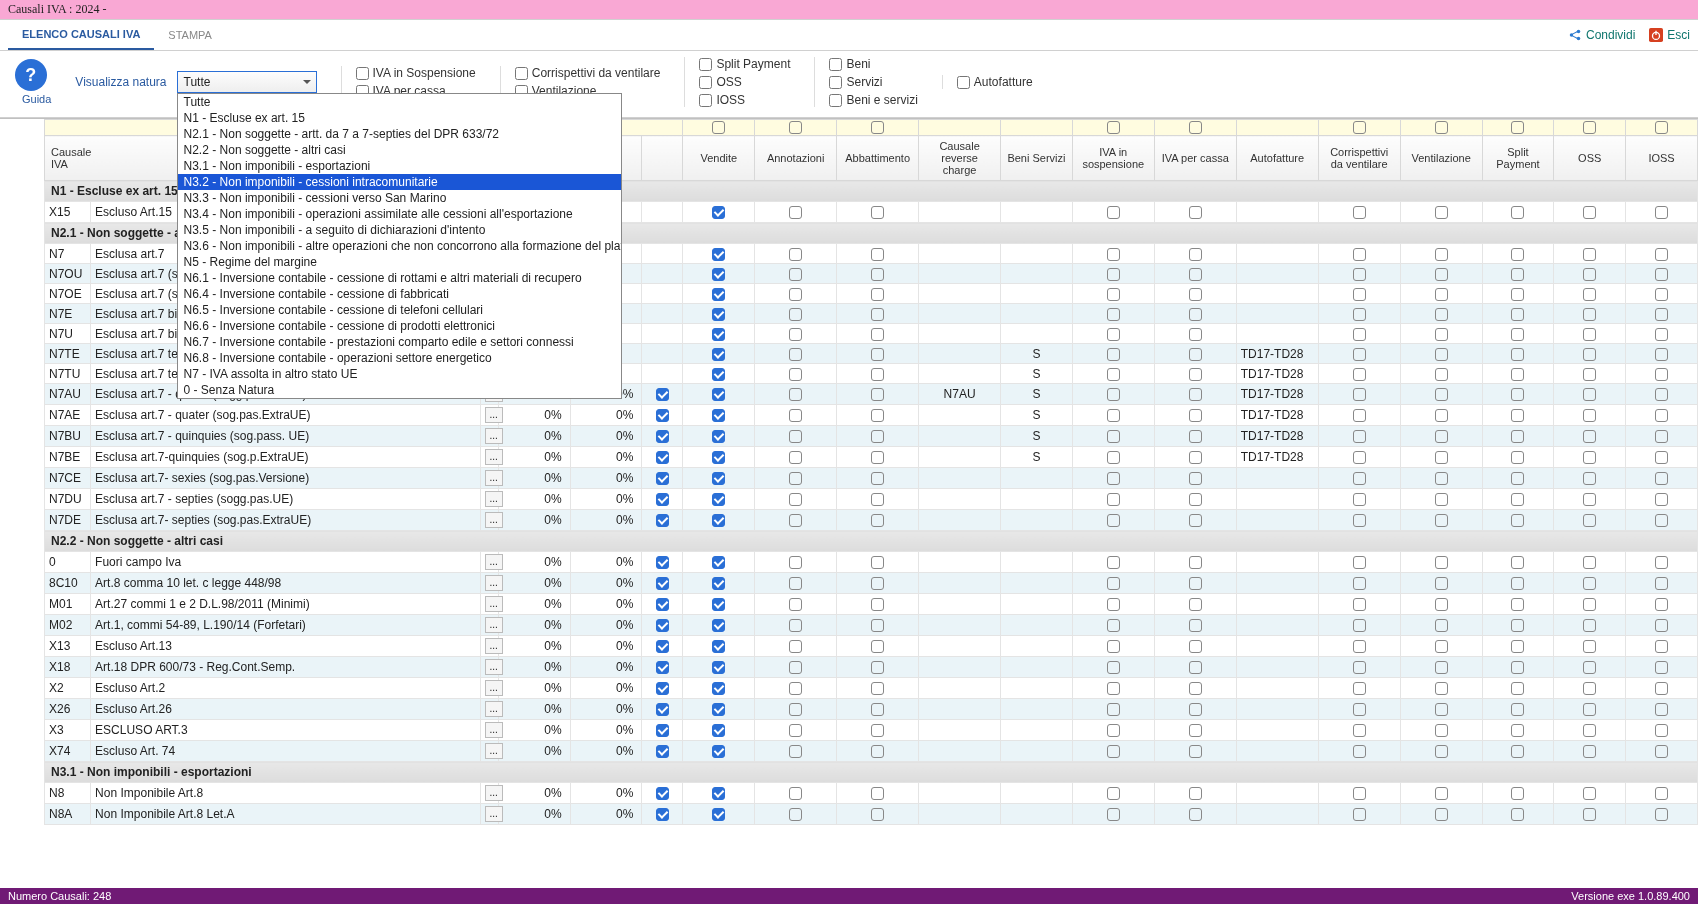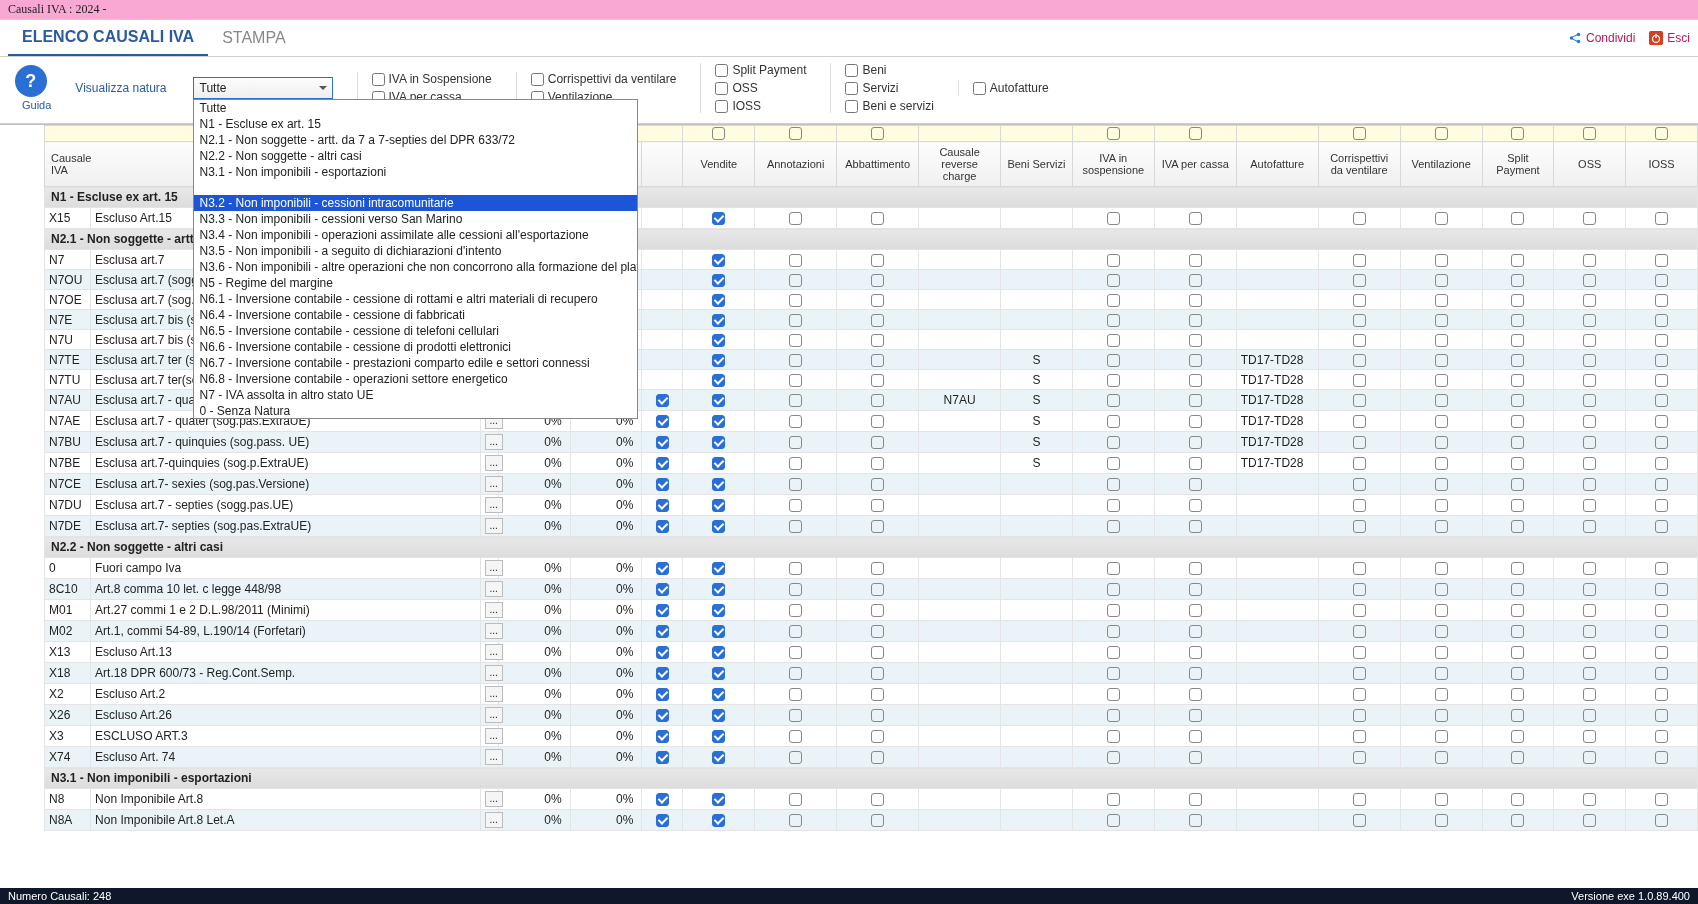--- a/index.html
+++ b/index.html
@@ -1,56 +1,56 @@
 <!DOCTYPE html>
 <html><head>
 <meta charset="utf-8">
 <style>
   * { box-sizing: border-box; }
   body { margin:0; font-family: "Segoe UI", Arial, sans-serif; font-size:12px; color:#222; background:#fff; user-select:none; }
   .title-bar { padding:2px 8px; font-size:12px; background:#f9a8d4;font-family:Liberation Serif, serif; }
   .tab-strip { display:flex; align-items:center; border-bottom:1px solid #d0d0d0; border-top:1px solid #d0d0d0; background:#fff; padding:0 8px; }
-  .tab { padding:8px 14px; font-size:16px; color:#888; cursor:pointer; }
+  .tab { padding:8px 14px; font-size:11px; color:#888; cursor:pointer; }
   .tab.active { color:#2a5aa0; font-weight:600; border-bottom:2px solid #2a5aa0; }
   .tab-spacer { flex:1; }
-  .tab-action { color:#be185d; margin-left:14px; cursor:pointer; display:flex; align-items:center; gap:4px; }
+  .tab-action { color:#0f766e; margin-left:14px; cursor:pointer; display:flex; align-items:center; gap:4px; }
   .tab-action .ico { width:14px; height:14px; display:inline-block; }
 
   .toolbar { display:flex; align-items:center; padding:6px 10px 10px; border-bottom:1px solid #d0d0d0; gap:24px; }
   .guide { display:flex; flex-direction:column; align-items:center; gap:2px; color:#2a5aa0; cursor:pointer; }
   .guide .circle { width:32px; height:32px; border-radius:50%; background:#2a6fd6; color:#fff; font-weight:700; font-size:18px; display:flex; align-items:center; justify-content:center; }
   .guide .lbl { font-size:11px;margin-left:12px; }
 
   .filter-label { color:#2a5aa0; font-size:12px; }
   .combo { position:relative; width:140px; }
   .combo-box { border:1px solid #2a6fd6; background:linear-gradient(#fdfdfd,#eee); padding:3px 22px 3px 6px; cursor:pointer; }
   .combo-box::after { content:""; position:absolute; right:6px; top:50%; margin-top:-2px; border:4px solid transparent; border-top-color:#555; }
   .dropdown { position:absolute; top:22px; left:0; width:445px; background:#fff; border:1px solid #888; z-index:100; max-height:320px; overflow:hidden; }
   .dropdown div { padding:1px 6px; white-space:nowrap; cursor:pointer; font-size:12px; }
-  .dropdown div.sel { background:#1a56d6; color:#fff;margin-top:15px; }
+  .dropdown div.sel { background:#1a56d6; color:#fff; }
 
   .check-group { display:flex; flex-direction:column; gap:4px; border-left:1px solid #ddd; padding-left:14px; }
   .check-item { display:flex; align-items:center; gap:4px; font-size:12px; color:#333; cursor:pointer; }
   .check-item input { margin:0; }
 
   .grid-wrap { overflow:auto; height:calc(100vh - 150px); border-top:1px solid #c0c0c0;padding-left:44px; }
   table { border-collapse:collapse; width:100%; table-layout:fixed; }
   thead th { background:linear-gradient(#fdfdfd,#f0f0f0); border:1px solid #d8d8d8; font-weight:400; padding:4px; font-size:11px; text-align:center; vertical-align:middle; color:#333; position:sticky; top:0; z-index:10; }
   thead tr:first-child th { background:#fffce0; height:16px; padding:0; }
   tbody td { border:1px solid #e4e4e4; padding:2px 4px; font-size:12px; height:20px; text-align:center; background:#fff; }
   tbody td.l { text-align:left; }
   tbody td.r { text-align:right; padding-right:8px; }
   tbody tr.alt td { background:#eaf4f8; }
   tbody tr.grp td { background:linear-gradient(#e8e8e8,#dcdcdc); font-weight:600; text-align:left; padding:3px 6px; }
   .btn3dot { display:inline-block; border:1px solid #bbb; background:#f5f5f5; padding:0 4px; font-size:10px; line-height:14px; cursor:pointer; }
   .cb { width:13px; height:13px; display:inline-block; border:1px solid #888; border-radius:3px; vertical-align:middle; cursor:pointer; }
   .cb.on { background:#2a6fd6; border-color:#2a6fd6; position:relative; }
   .cb.on::after { content:""; position:absolute; left:3px; top:0px; width:4px; height:7px; border:solid #fff; border-width:0 2px 2px 0; transform:rotate(45deg); }
 
-  .status-bar { position:fixed; bottom:0; left:0; right:0; background:#0f172a; color:#fff; font-size:11px; padding:2px 8px; display:flex; justify-content:space-between; }
+  .status-bar { position:fixed; bottom:0; left:0; right:0; background:#701a75; color:#fff; font-size:11px; padding:2px 8px; display:flex; justify-content:space-between; }
 
   
   col.c-code { width:45px; }
   col.c-desc { width:380px; }
   col.c-dot  { width:18px; }
   col.c-pct  { width:70px; }
   col.c-pct2 { width:70px; }
   col.c-na   { width:40px; }
   col.c-std  { width:70px; }
   col.c-wide { width:80px; }
@@ -87,21 +87,21 @@
     </span>
     <span>Esci</span>
   </div>
 </div>
 
 <div class="toolbar">
   <div class="guide">
     <div class="circle">?</div>
     <div class="lbl">Guida</div>
   </div>
-  <div style="display:flex;align-items:center;gap:26px;">
+  <div style="display:flex;align-items:center;gap:10px;">
     <span class="filter-label">Visualizza natura</span>
     <div class="combo">
       <div class="combo-box">Tutte</div>
       <div class="dropdown" id="dd">
           <div>Tutte</div>
           <div>N1 - Escluse ex art. 15</div>
           <div>N2.1 - Non soggette - artt. da 7 a 7-septies del DPR 633/72</div>
           <div>N2.2 - Non soggette - altri casi</div>
           <div>N3.1 - Non imponibili - esportazioni</div>
           <div class="sel">N3.2 - Non imponibili - cessioni intracomunitarie</div>

